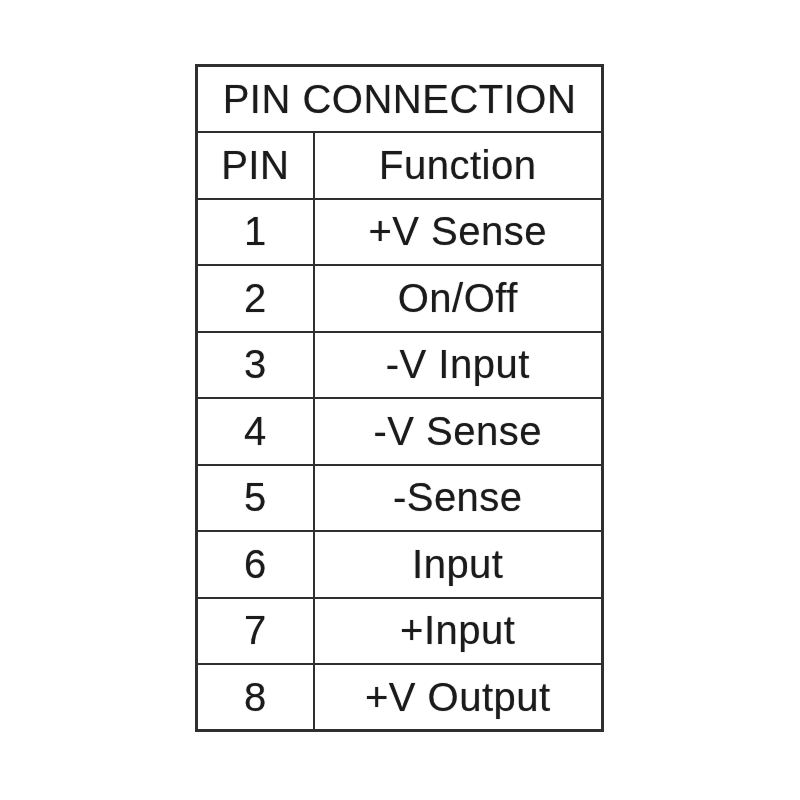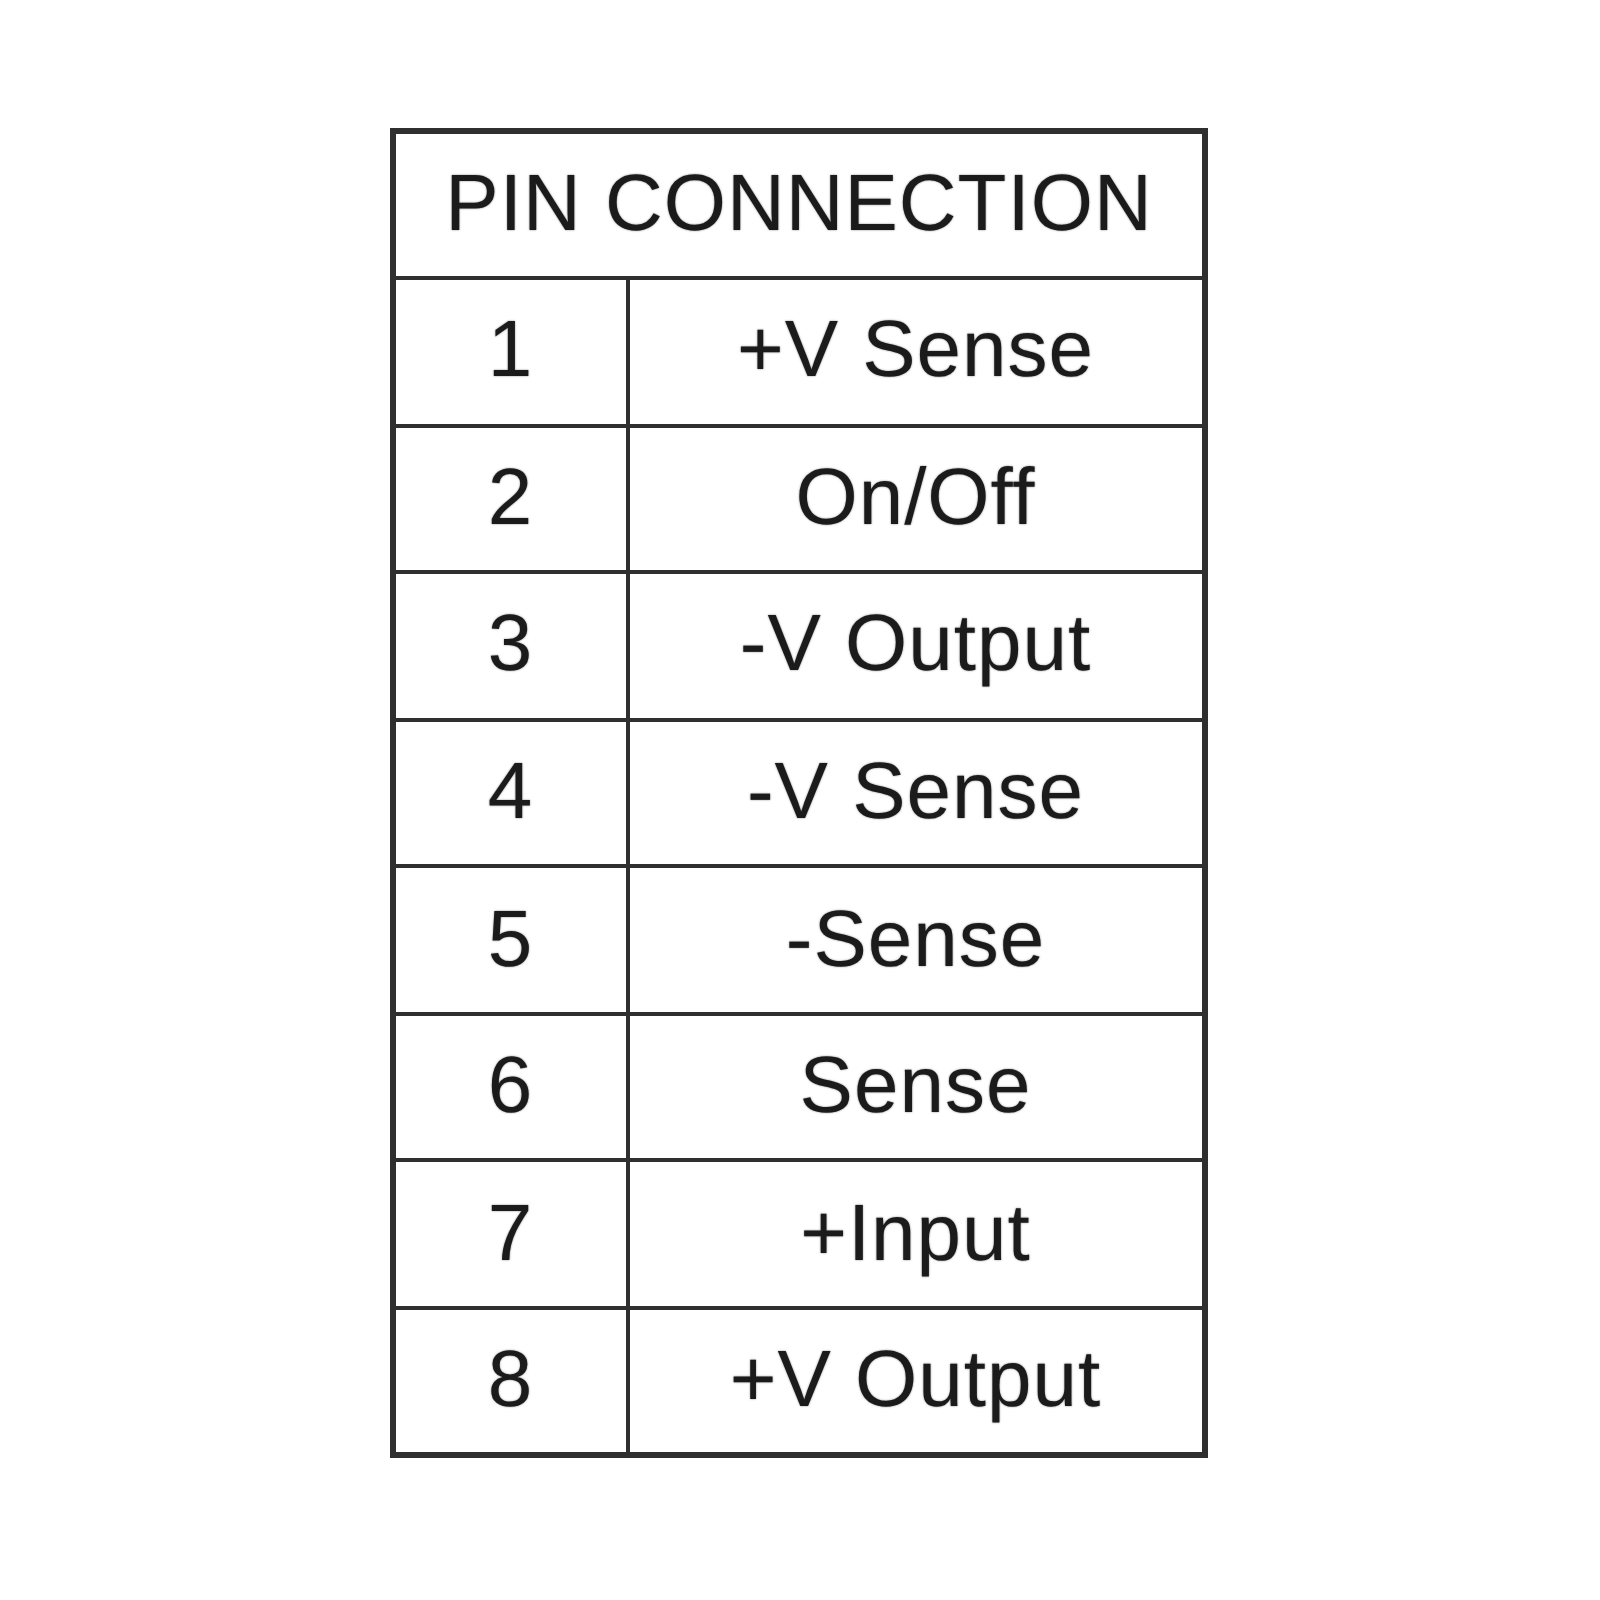--- a/index.html
+++ b/index.html
@@ -57,42 +57,46 @@
   <table class="pin-table">
     <colgroup>
       <col class="col-pin">
       <col class="col-func">
     </colgroup>
     <tbody>
       <tr>
         <td colspan="2" class="title-cell">PIN CONNECTION</td>
       </tr>
       <tr>
+        <td>PIN</td>
+        <td>Function</td>
+      </tr>
+      <tr>
         <td>1</td>
         <td>+V Sense</td>
       </tr>
       <tr>
         <td>2</td>
         <td>On/Off</td>
       </tr>
       <tr>
         <td>3</td>
-        <td>-V Output</td>
+        <td>-V Input</td>
       </tr>
       <tr>
         <td>4</td>
         <td>-V Sense</td>
       </tr>
       <tr>
         <td>5</td>
         <td>-Sense</td>
       </tr>
       <tr>
         <td>6</td>
-        <td>Sense</td>
+        <td>Input</td>
       </tr>
       <tr>
         <td>7</td>
         <td>+Input</td>
       </tr>
       <tr>
         <td>8</td>
         <td>+V Output</td>
       </tr>
     </tbody>

